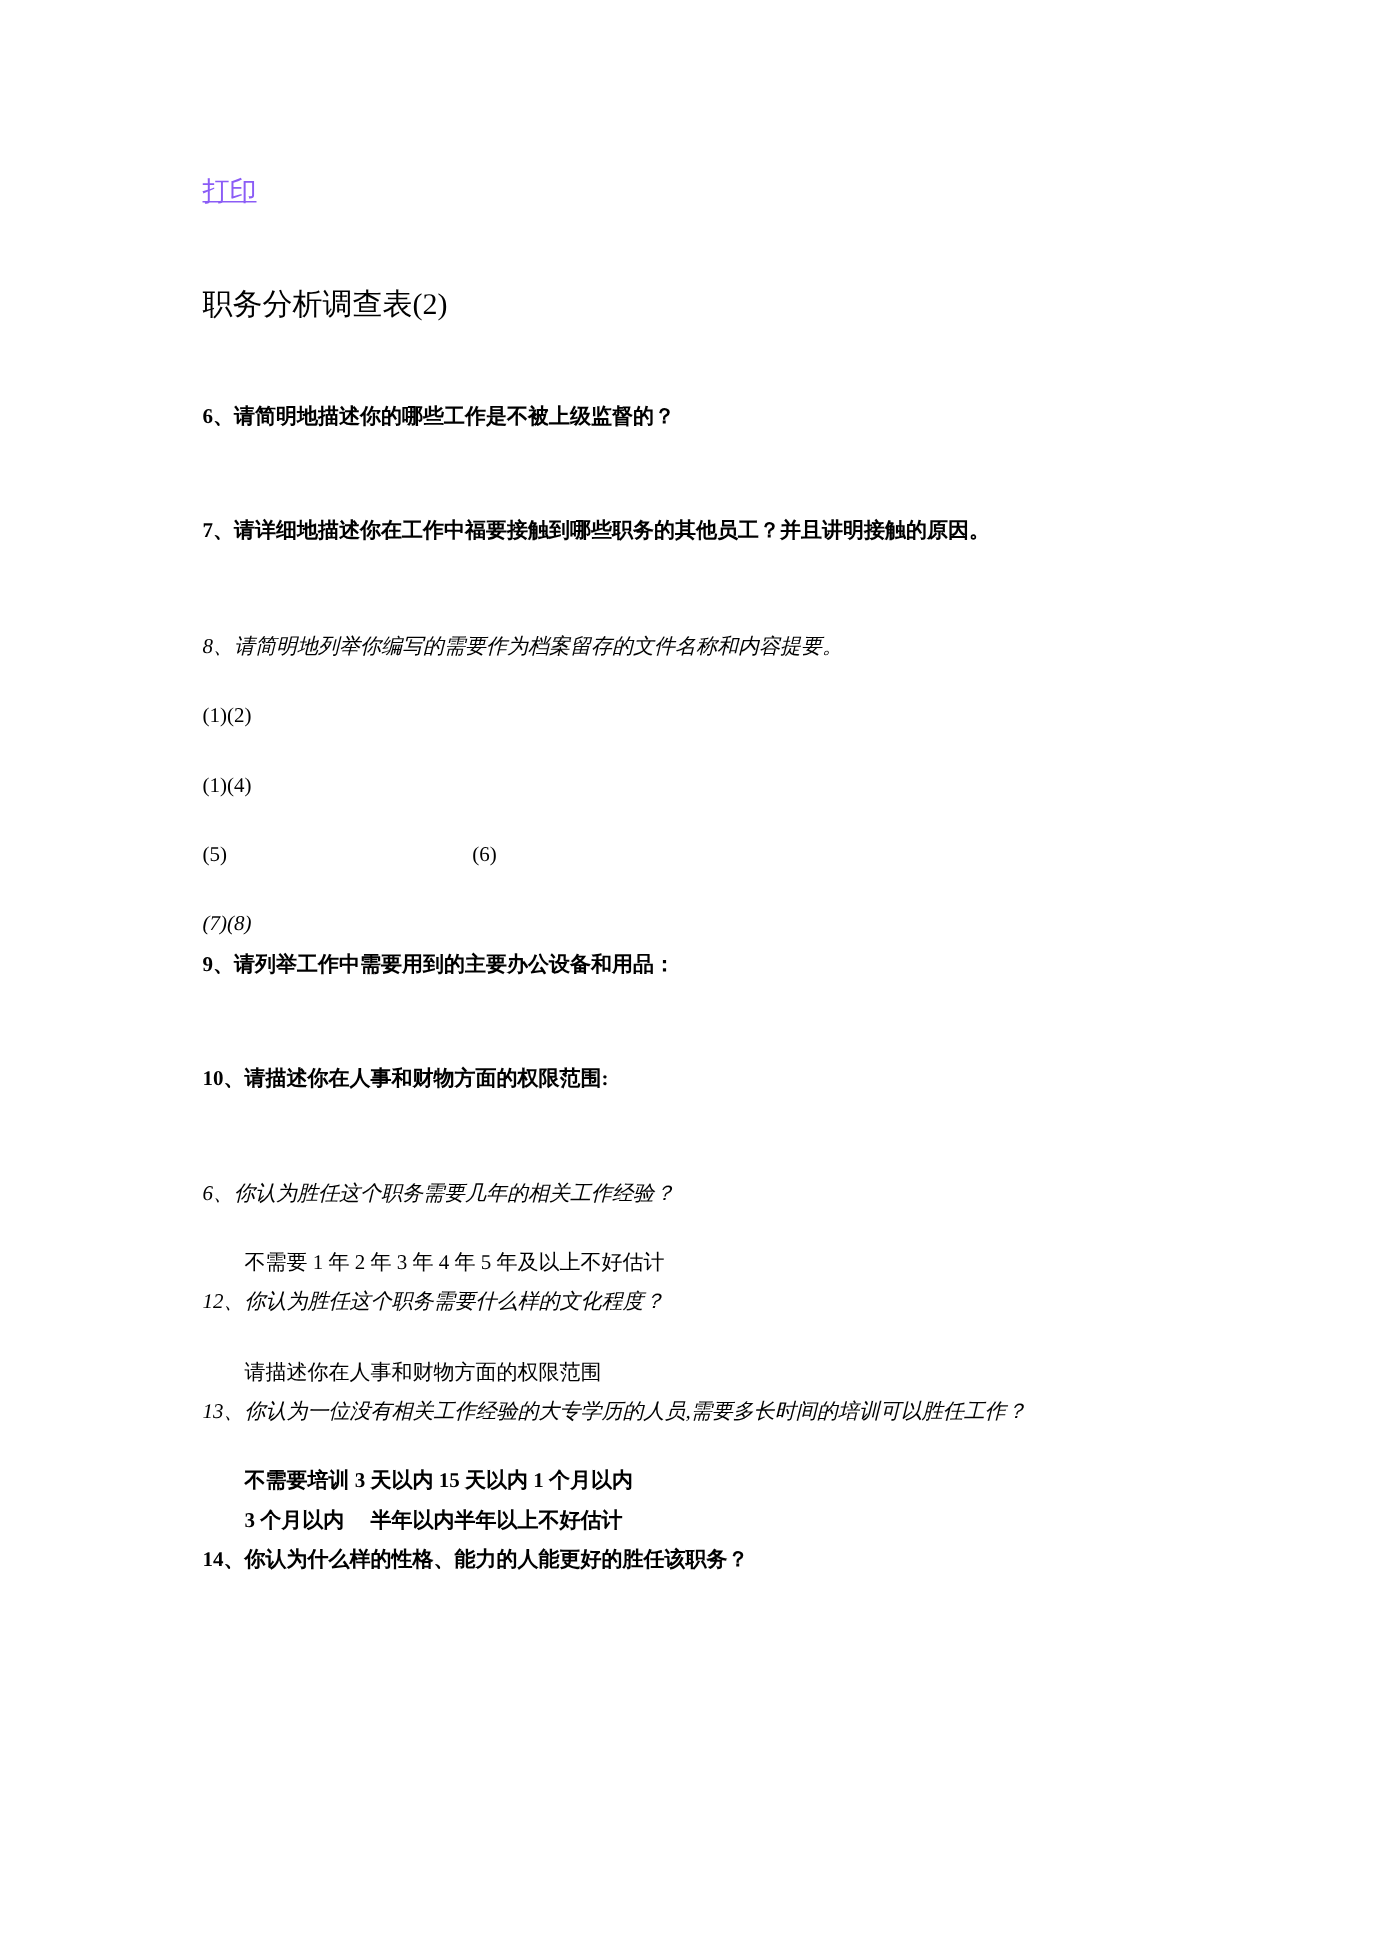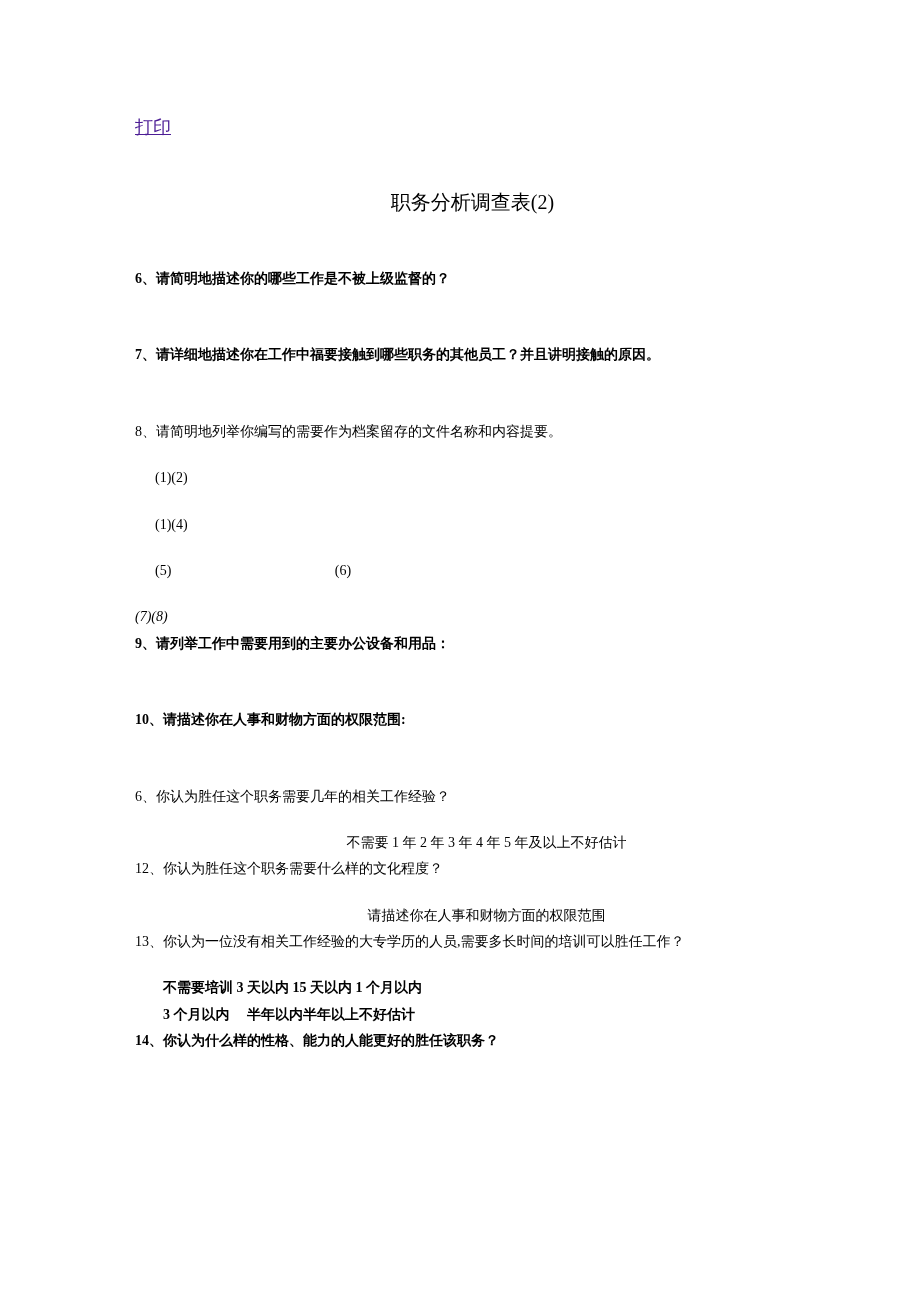--- a/index.html
+++ b/index.html
@@ -9,68 +9,67 @@
     }
     body {
       width: 920px;
       height: 1301px;
       background: #ffffff;
       font-family: "SimSun", "宋体", serif;
       color: #000000;
       padding: 115px 110px 0 135px;
     }
     .print-link {
-      color: #4c1d95;
+      color: #8b5cf6;
       font-size: 18px;
       margin-bottom: 50px;
       display: inline-block;
     }
     .title {
-      text-align: center;
+      text-align: left;
       font-size: 20px;
       font-weight: normal;
       margin-bottom: 52px;
       font-family: "SimSun", "宋体", serif;
     }
     .question {
       font-size: 14px;
       line-height: 1.6;
       margin-bottom: 54px;
       font-weight: bold;
     }
     .question-tight {
       font-size: 14px;
       line-height: 1.6;
       margin-bottom: 24px;
+      font-style: italic;
     }
     .blank-row {
       font-size: 14px;
       line-height: 1.6;
       margin-bottom: 24px;
-      margin-left: 20px;
     }
     .blank-row-last {
       font-size: 14px;
       line-height: 1.6;
       margin-bottom: 4px;
       font-style: italic;
     }
     .blank-pair {
       display: inline-block;
     }
     .blank-spaced {
       display: inline-block;
       margin-right: 160px;
     }
     .options {
       font-size: 14px;
       line-height: 1.6;
       margin-left: 28px;
       margin-bottom: 4px;
-      text-align: center;
     }
     .options-multi {
       font-size: 14px;
       line-height: 1.6;
       margin-left: 28px;
       margin-bottom: 4px;
       font-weight: bold;
     }
   </style>
 </head>

